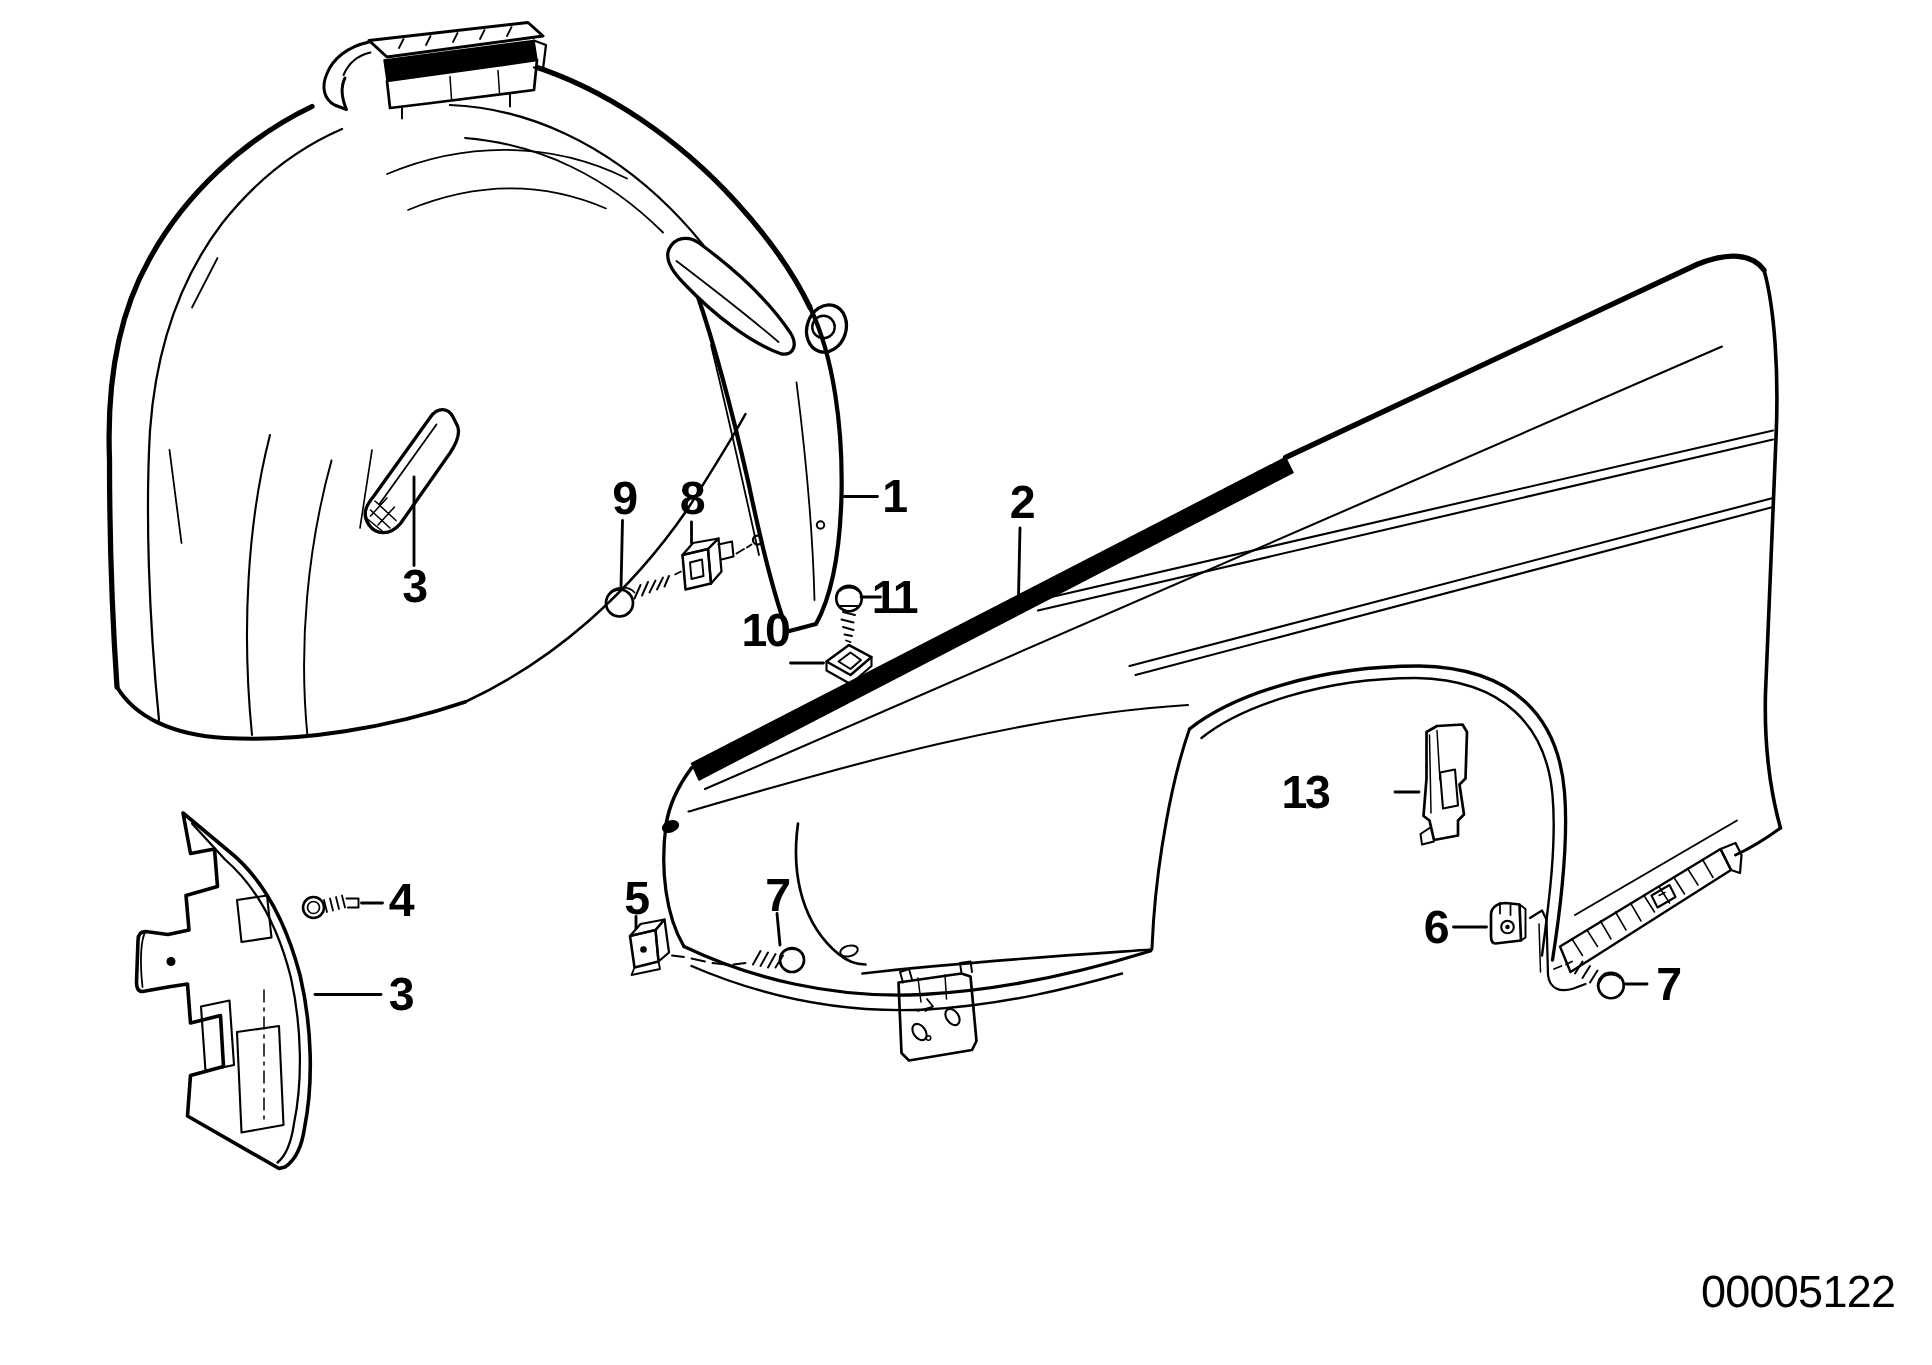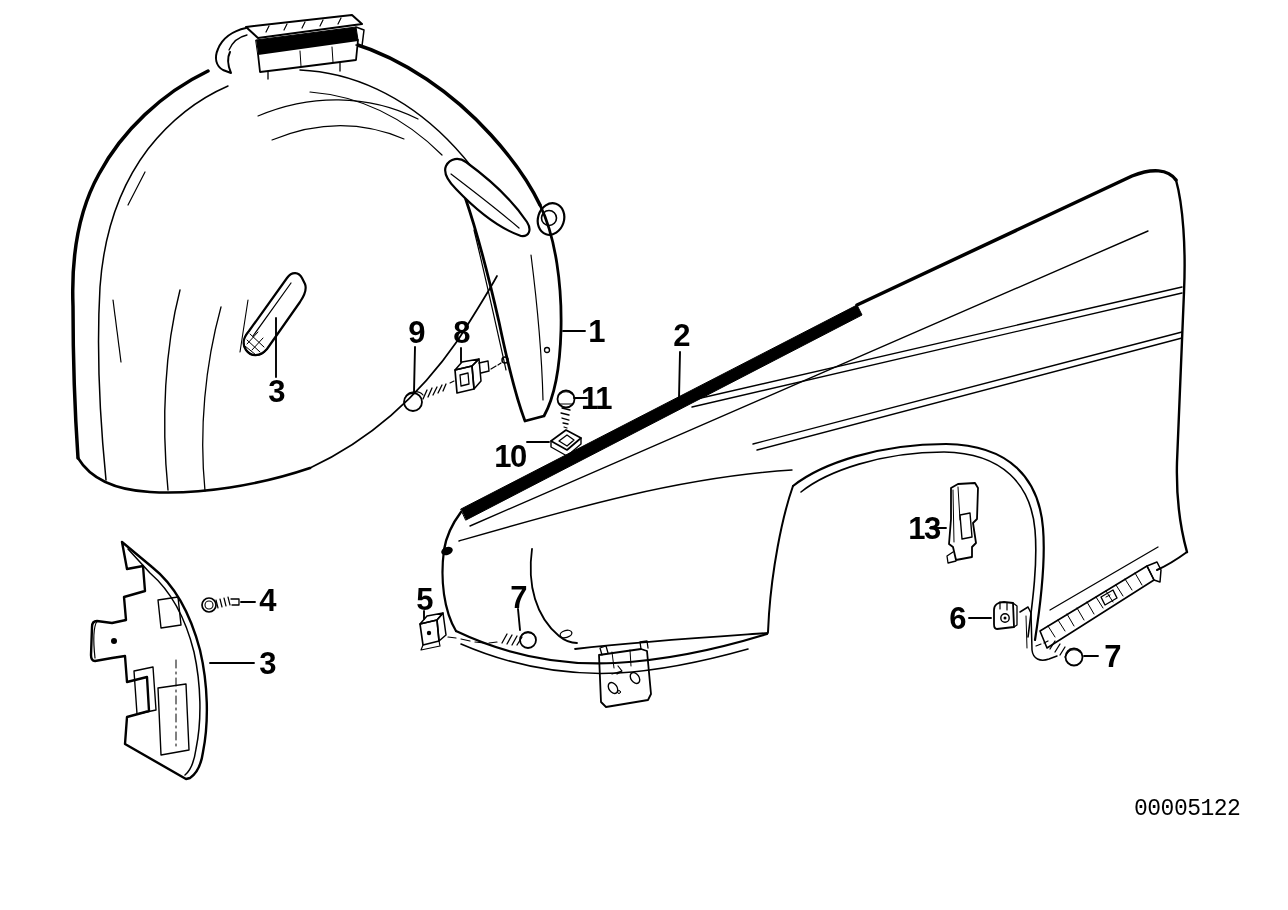--- a/index.html
+++ b/index.html
@@ -7,22 +7,22 @@
     position:relative;width:1288px;height:910px;background:#fff;
     font-family:"Liberation Sans",sans-serif;overflow:hidden;color:var(--line,#000);
   }
   .canvas svg{position:absolute;left:0;top:0;color:var(--line,#000);}
   .callout{
     position:absolute;transform:translate(-50%,-50%);
     font-weight:bold;font-size:31px;letter-spacing:-1.5px;line-height:1;
     color:var(--line,#000);cursor:pointer;user-select:none;white-space:nowrap;
   }
   .doc-number{
-    position:absolute;left:1134px;top:796px;
-    font-size:23px;letter-spacing:-0.5px;color:var(--line,#000);font-family:Liberation Mono, monospace;
+    position:absolute;left:1134px;top:845px;
+    font-size:30px;letter-spacing:-0.5px;color:var(--line,#000);
   }
 </style>
 </head>
 <body>
 
 <div class="canvas">
 
 <svg width="1288" height="910" viewBox="0 0 1288 910">
 <g stroke="currentColor" fill="none" stroke-linecap="round" stroke-linejoin="round">
 
@@ -241,21 +241,21 @@
 
 <div class="callout" style="left:596px;top:331px">1</div>
 <div class="callout" style="left:681px;top:335px">2</div>
 <div class="callout" style="left:267px;top:663px">3</div>
 <div class="callout" style="left:267px;top:600px">4</div>
 <div class="callout" style="left:424px;top:599px">5</div>
 <div class="callout" style="left:957px;top:618px">6</div>
 <div class="callout" style="left:518px;top:597px">7</div>
 <div class="callout" style="left:461px;top:332px">8</div>
 <div class="callout" style="left:416px;top:332px">9</div>
-<div class="callout" style="left:510px;top:456px">10</div>
+<div class="callout" style="left:510px;top:420px">10</div>
 <div class="callout" style="left:596px;top:398px">11</div>
 <div class="callout" style="left:276px;top:391px">3</div>
-<div class="callout" style="left:924px;top:528px">13</div>
+<div class="callout" style="left:870px;top:528px">13</div>
 <div class="callout" style="left:1112px;top:656px">7</div>
 
 <div class="doc-number">00005122</div>
 
 </div>
 
 </body></html>

